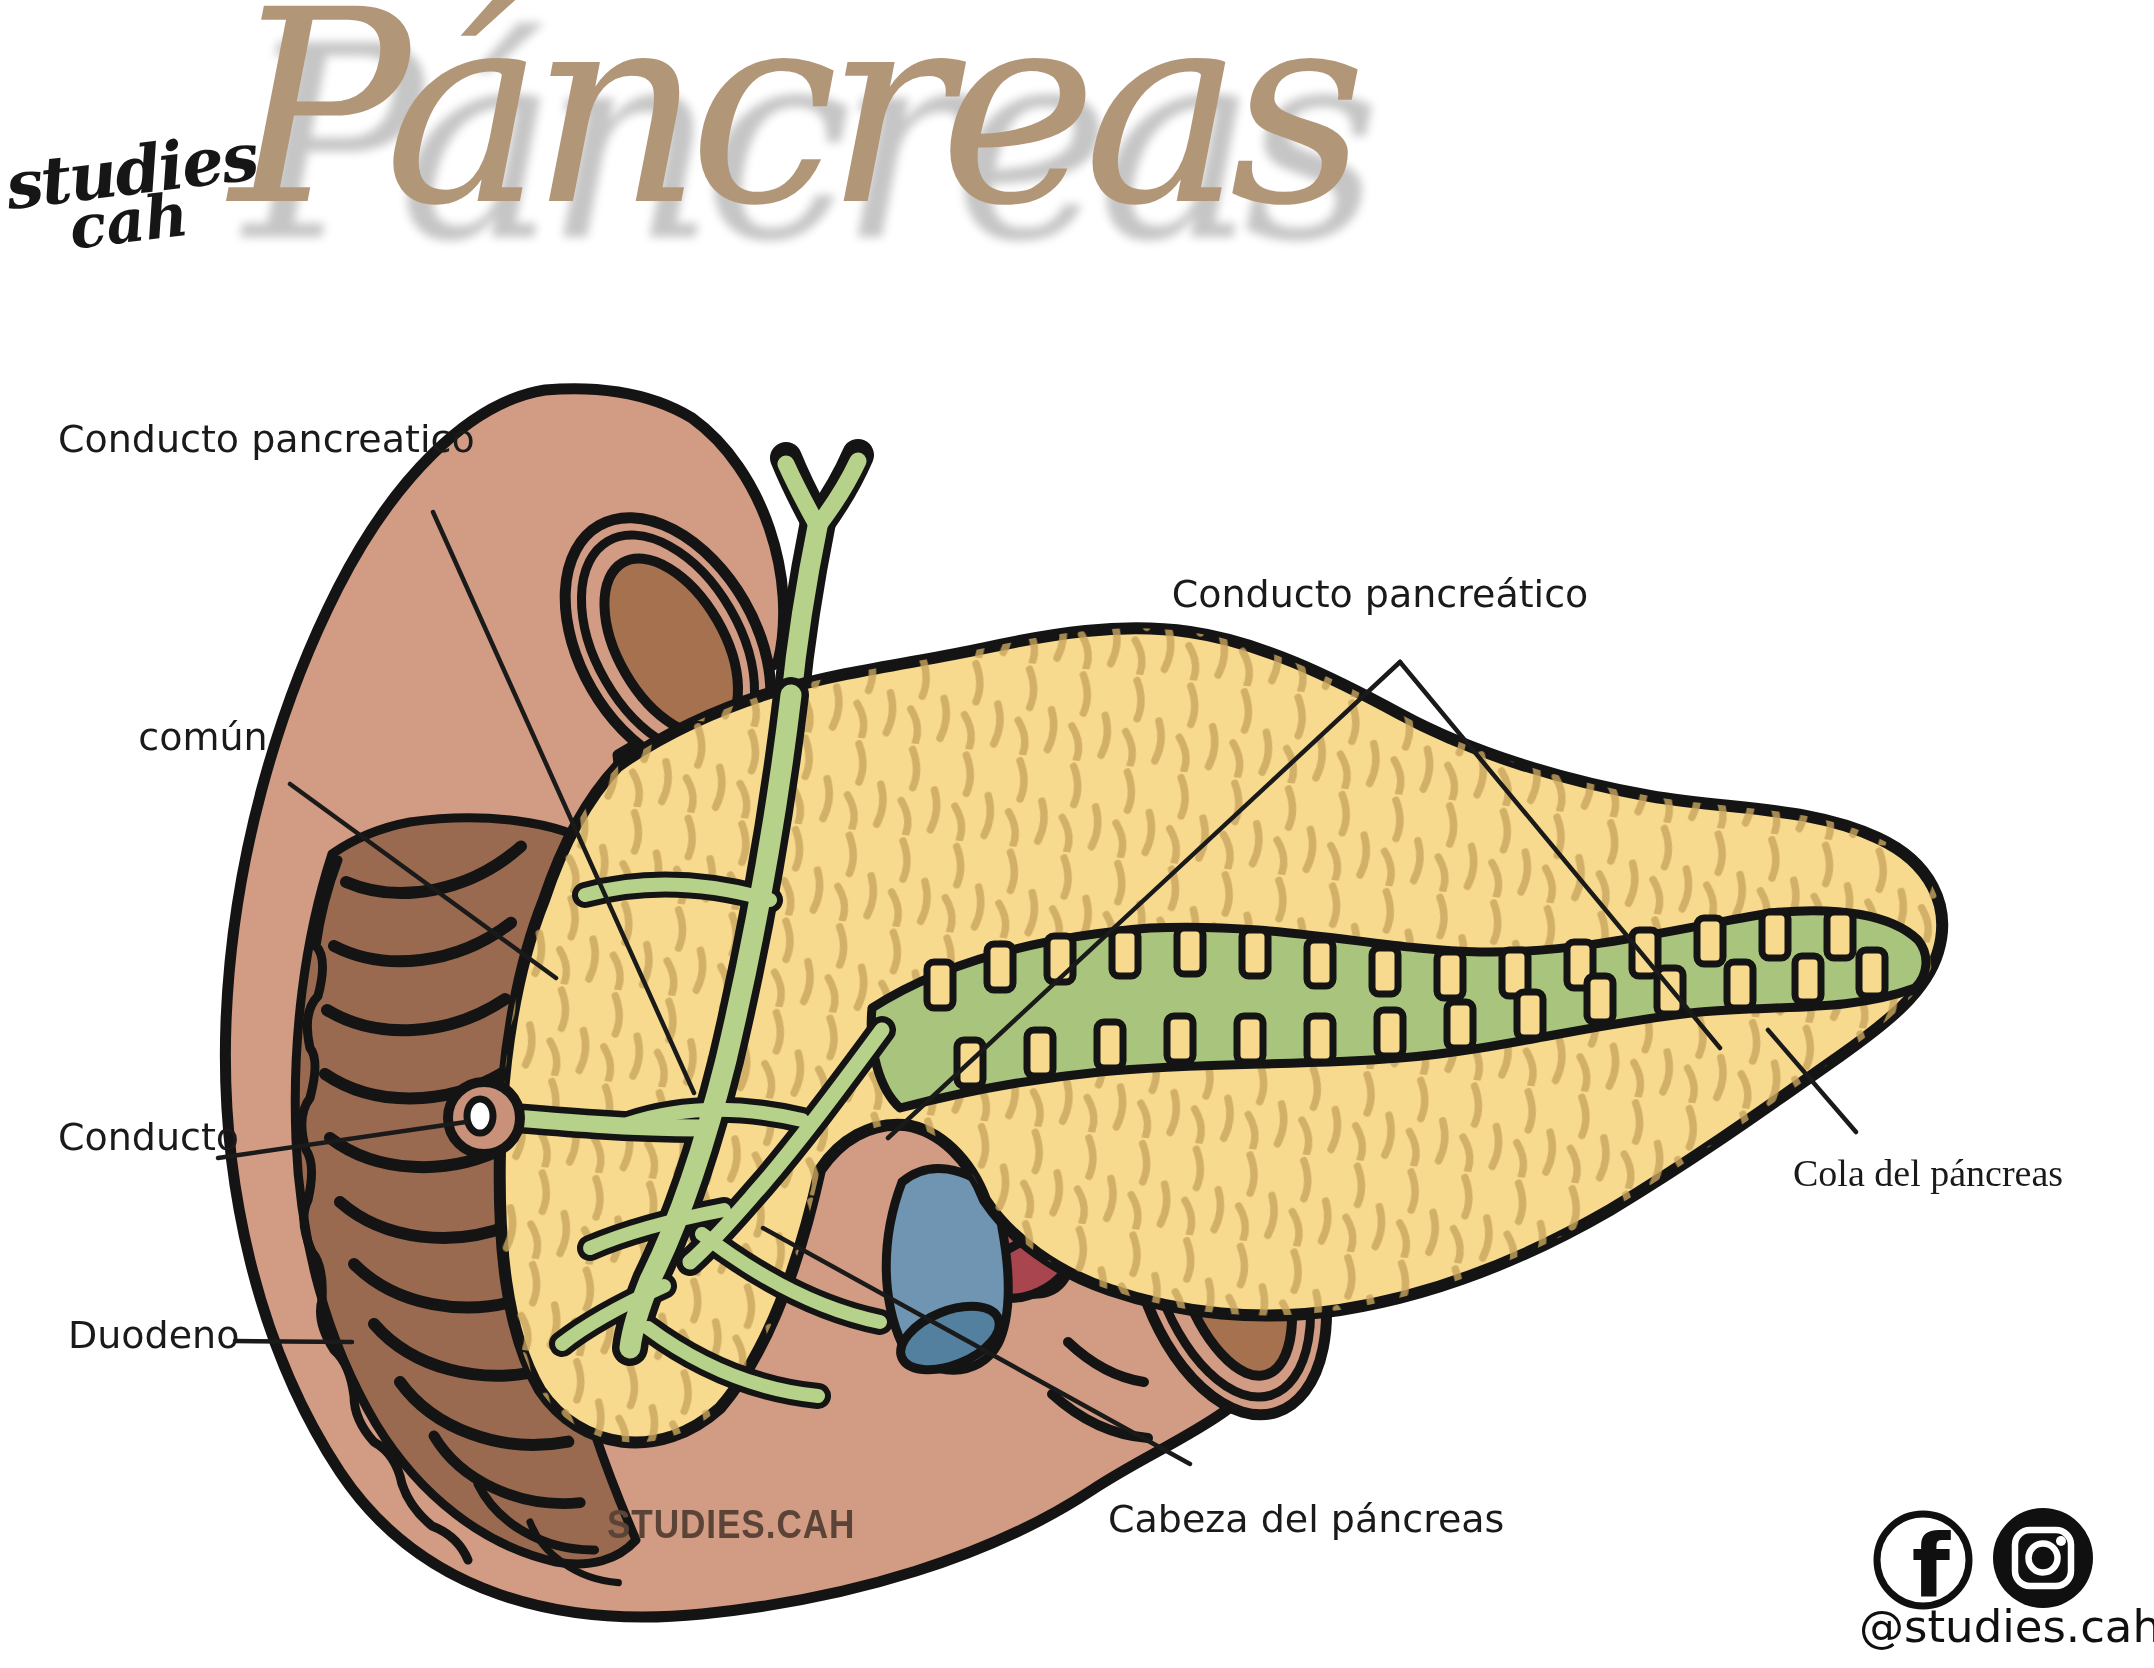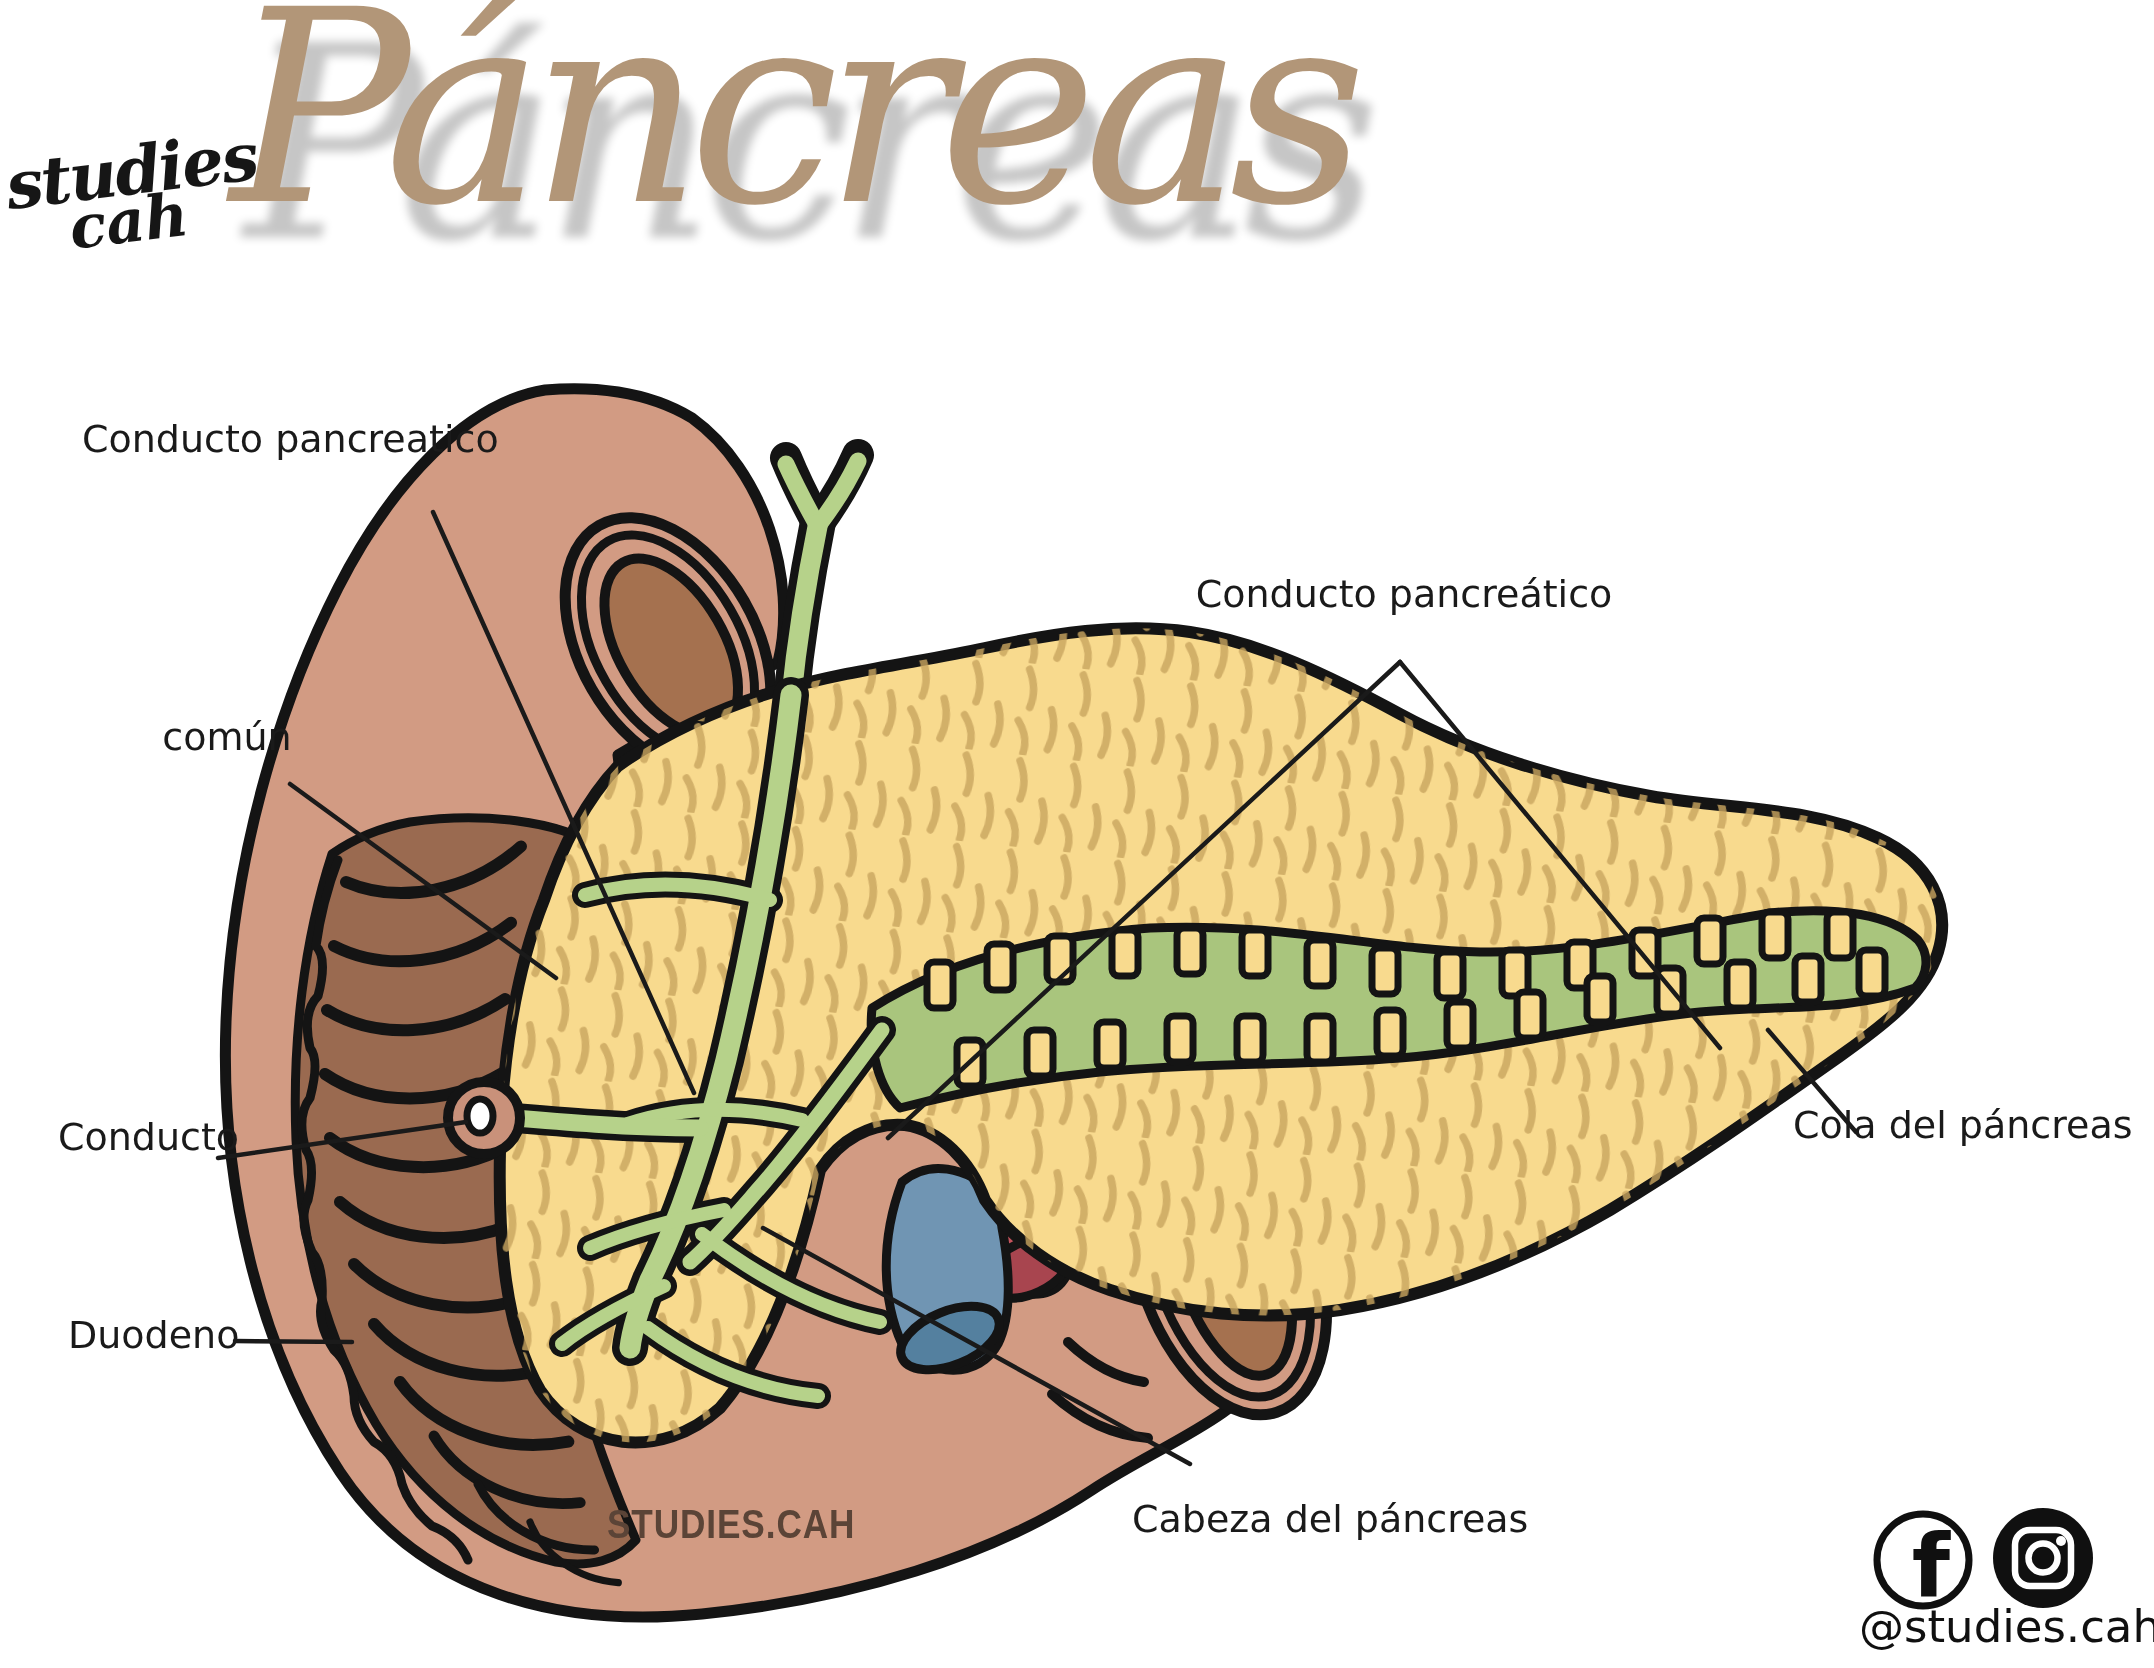--- a/index.html
+++ b/index.html
@@ -8,21 +8,21 @@
   .stage svg.art{position:absolute;left:0;top:0;}
   .page-title{position:absolute;left:230px;top:-48px;width:1120px;text-align:center;
       font-family:"DejaVu Serif",serif;font-style:italic;font-weight:400;
       font-size:268px;letter-spacing:-14px;color:#b29678;
       text-shadow:14px 36px 10px #c6c6c6;pointer-events:none;}
   .brand-logo{position:absolute;left:8px;top:138px;transform:rotate(-7deg);
       font-family:"DejaVu Serif",serif;font-style:italic;font-weight:bold;color:#161616;line-height:1;}
   .brand-logo .l1{font-size:66px;letter-spacing:-2px;}
   .brand-logo .l2{font-size:60px;margin:-14px 0 0 58px;}
   .label{position:absolute;font-size:38px;color:#1a1a1a;line-height:1.35;white-space:nowrap;}
-  .center{text-align:center;margin-left:24px;}
+  .center{text-align:center;}
   .watermark{position:absolute;left:592px;top:1502px;width:250px;text-align:center;
       font-family:"Liberation Sans",sans-serif;font-weight:bold;font-size:40px;
       letter-spacing:1px;color:#5b4437;transform:scaleX(0.88);}
   .social{position:absolute;left:1855px;top:1496px;}
   .handle{position:absolute;left:1845px;top:1600px;width:330px;text-align:center;
       font-size:45px;color:#101010;}
 </style>
 </head>
 <body>
 
@@ -276,21 +276,21 @@
   <div class="label center" style="left:38px;top:712px;width:330px;">
     <div>común</div>
   </div>
 
   <div class="label" style="left:58px;top:1112px;">Conducto</div>
 
   <div class="label" style="left:68px;top:1310px;">Duodeno</div>
 
   <div class="label center" style="left:1130px;top:569px;width:500px;">Conducto pancreático</div>
 
-  <div class="label" style="left:1793px;top:1100px;">Cola del páncreas</div>
+  <div class="label" style="left:1793px;top:1148px;font-family:Liberation Serif, serif;">Cola del páncreas</div>
 
   <div class="label center" style="left:1108px;top:1494px;width:360px;">Cabeza del páncreas</div>
 
   <div class="watermark">STUDIES.CAH</div>
 
   <svg class="social" width="270" height="130" viewBox="0 0 270 130">
     <g>
       <circle cx="68" cy="64" r="46" fill="#ffffff" stroke="#101010" stroke-width="7"></circle>
       <text x="76" y="100" text-anchor="middle" font-family="DejaVu Sans, sans-serif" font-size="88" font-weight="bold" fill="#101010">f</text>
     </g>

